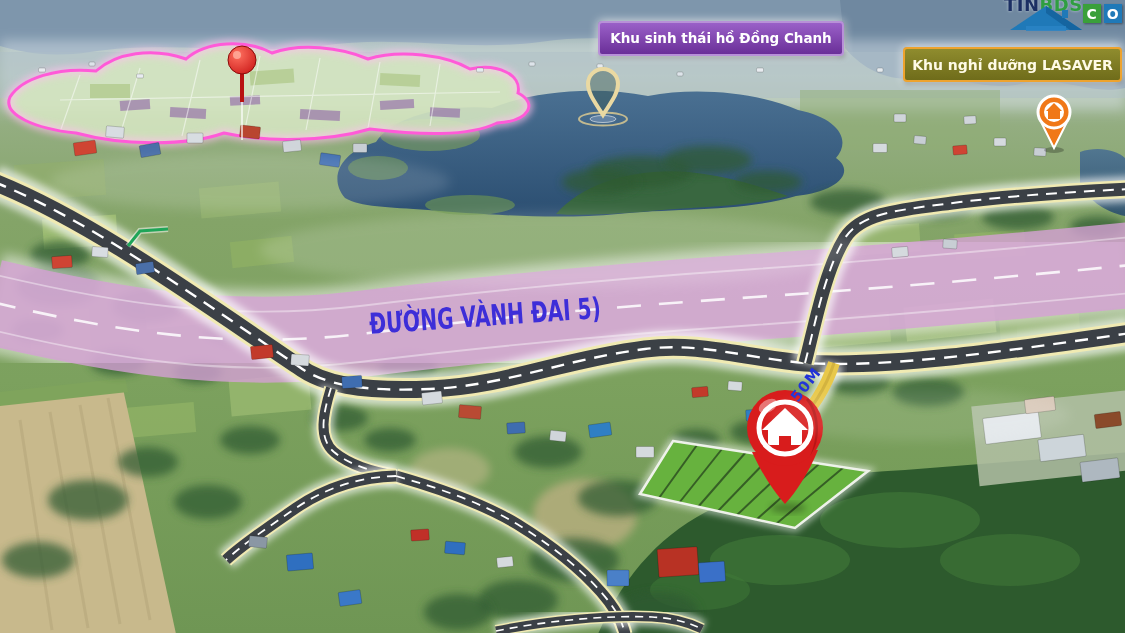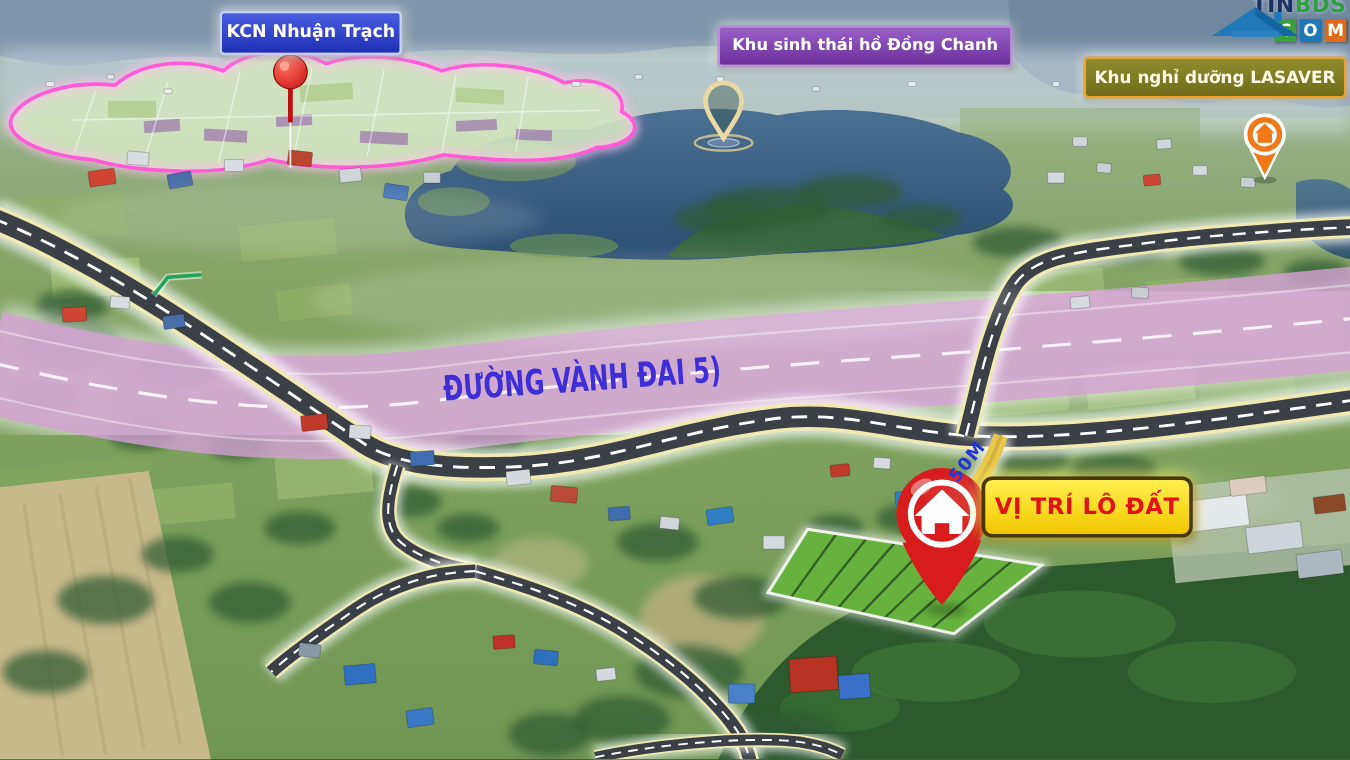--- a/index.html
+++ b/index.html
@@ -15,22 +15,22 @@
              background:linear-gradient(#9a60c8,#6a2f98);border:2px solid #b890d8;}
   .label-resort{left:903px;top:47px;width:215px;height:31px;font-size:14px;color:#fffbe6;
              background:linear-gradient(#8f8c2e,#6f6c1a);border:2px solid #eea32e;text-align:right;}
   .label-green{background:linear-gradient(#2ab866,#0f8c44);border:2px solid rgba(240,255,244,.95);}
   .label-lienxa{left:168px;top:213px;width:138px;height:31px;font-size:14.5px;}
   .label-lienthon{left:477px;top:457px;width:163px;height:32px;font-size:15.5px;}
   .label-vitri{left:818px;top:397px;width:170px;height:45px;font-size:19px;letter-spacing:.5px;
              color:#e01212;background:linear-gradient(#fff04e,#f2c700);
              border:3px solid #4a3800;border-radius:9px;
              box-shadow:0 0 14px rgba(255,235,90,.95),2px 3px 6px rgba(60,40,0,.5);}
-  .logo{position:absolute;left:1004px;top:2px;width:118px;display:flex;flex-direction:column;
-        align-items:flex-end;}
+  .logo{position:absolute;left:1004px;top:2px;width:118px;display:flex;
+        align-items:flex-start;}
   .logo-line1{display:flex;font-size:18px;font-weight:bold;letter-spacing:.5px;line-height:1;
         margin-top:-6px;text-shadow:0 0 3px rgba(255,255,255,.6);}
   .logo-tin{color:#1b2f63;} .logo-bds{color:#2f9e41;}
   .logo-com{display:flex;gap:3px;margin-top:2px;}
   .logo-com span{width:18px;height:19px;display:flex;align-items:center;justify-content:center;
         color:#fff;font-weight:bold;font-size:14px;box-shadow:1px 1px 2px rgba(0,0,0,.4);}
   .com-c{background:#3aa03a;} .com-o{background:#1f79b8;} .com-m{background:#e06a1a;}
   .rg{fill:none;stroke:#fff;stroke-opacity:.65;filter:url(#soft);}
   .re{fill:none;stroke:#f0eab2;}
   .rb{fill:none;stroke:#3b4046;}
@@ -338,24 +338,22 @@
 
   <text x="798" y="403" transform="rotate(-52 798 403)" font-size="15" font-weight="bold" font-family="DejaVu Sans, sans-serif" letter-spacing="1" fill="#2233d8">50M</text>
 
   <g>
     <ellipse cx="560" cy="250" rx="300" ry="38" fill="#fff" opacity=".14" filter="url(#soft2)"></ellipse>
     <ellipse cx="250" cy="182" rx="200" ry="28" fill="#fff" opacity=".12" filter="url(#soft2)"></ellipse>
     <ellipse cx="920" cy="415" rx="150" ry="26" fill="#fff" opacity=".1" filter="url(#soft2)"></ellipse>
   </g>
 </svg>
 
-  <div class="map-label label-kcn">KCN Nhuận Trạch</div>
   <div class="map-label label-eco">Khu sinh thái hồ Đồng Chanh</div>
   <div class="map-label label-resort">Khu nghỉ dưỡng LASAVER</div>
-  <div class="map-label label-vitri">VỊ TRÍ LÔ ĐẤT</div>
 
   <div class="logo">
     <svg width="84" height="30" viewBox="0 0 84 30">
       <polygon points="6,28 42,4 78,28" fill="#1f79b8"></polygon>
       <polygon points="42,4 78,28 66,28 42,11" fill="#1565a0"></polygon>
       <rect x="58" y="8" width="6" height="8" fill="#1f79b8"></rect>
       <rect x="22" y="24" width="40" height="5" fill="#2a84c4" opacity=".85"></rect>
     </svg>
     <div class="logo-line1">
       <span class="logo-tin">TIN</span>

